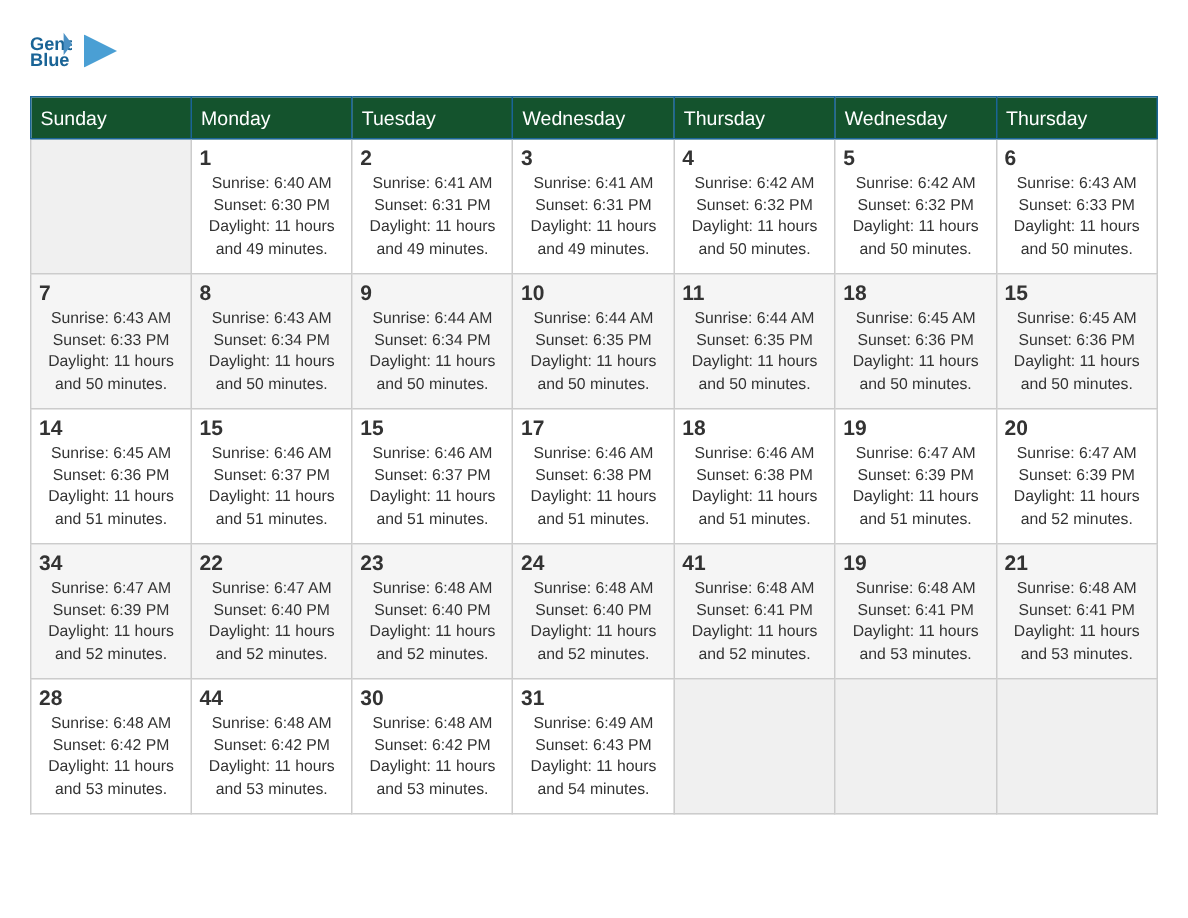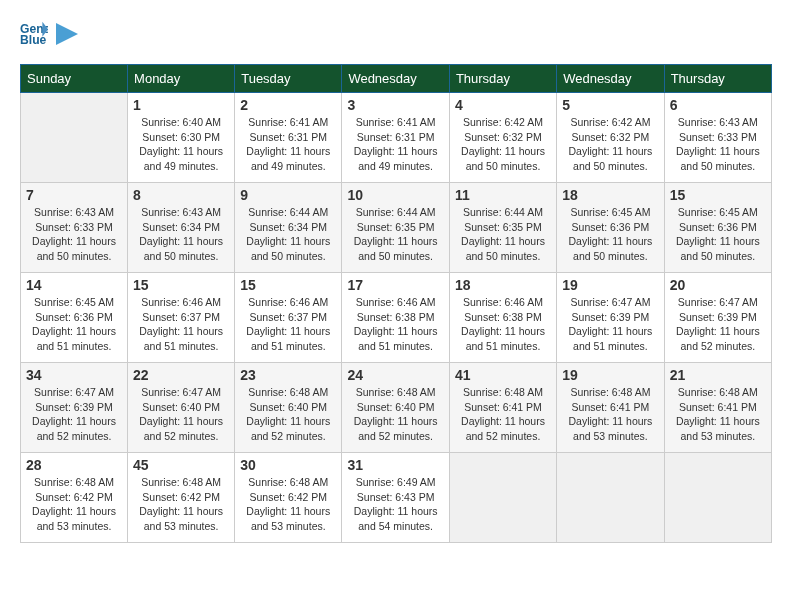--- a/index.html
+++ b/index.html
@@ -237,21 +237,21 @@
           <span class="day-number">21</span>
           <div class="day-info">Sunrise: 6:48 AM<br>Sunset: 6:41 PM<br>Daylight: 11 hours<br>and 53 minutes.</div>
         </td>
       </tr>
       <tr>
         <td>
           <span class="day-number">28</span>
           <div class="day-info">Sunrise: 6:48 AM<br>Sunset: 6:42 PM<br>Daylight: 11 hours<br>and 53 minutes.</div>
         </td>
         <td>
-          <span class="day-number">45</span>
+          <span class="day-number">44</span>
           <div class="day-info">Sunrise: 6:48 AM<br>Sunset: 6:42 PM<br>Daylight: 11 hours<br>and 53 minutes.</div>
         </td>
         <td>
           <span class="day-number">30</span>
           <div class="day-info">Sunrise: 6:48 AM<br>Sunset: 6:42 PM<br>Daylight: 11 hours<br>and 53 minutes.</div>
         </td>
         <td>
           <span class="day-number">31</span>
           <div class="day-info">Sunrise: 6:49 AM<br>Sunset: 6:43 PM<br>Daylight: 11 hours<br>and 54 minutes.</div>
         </td>

